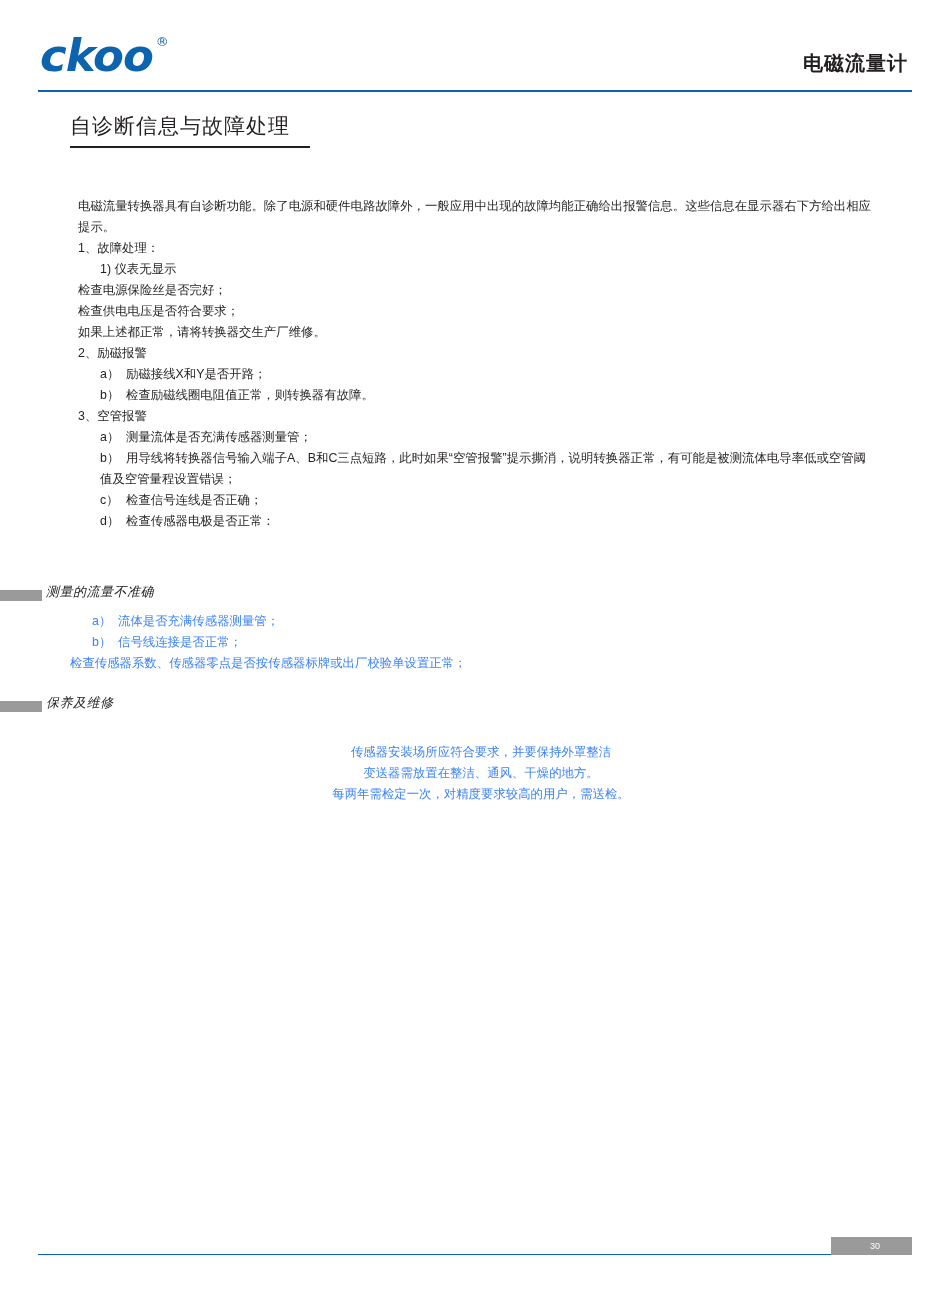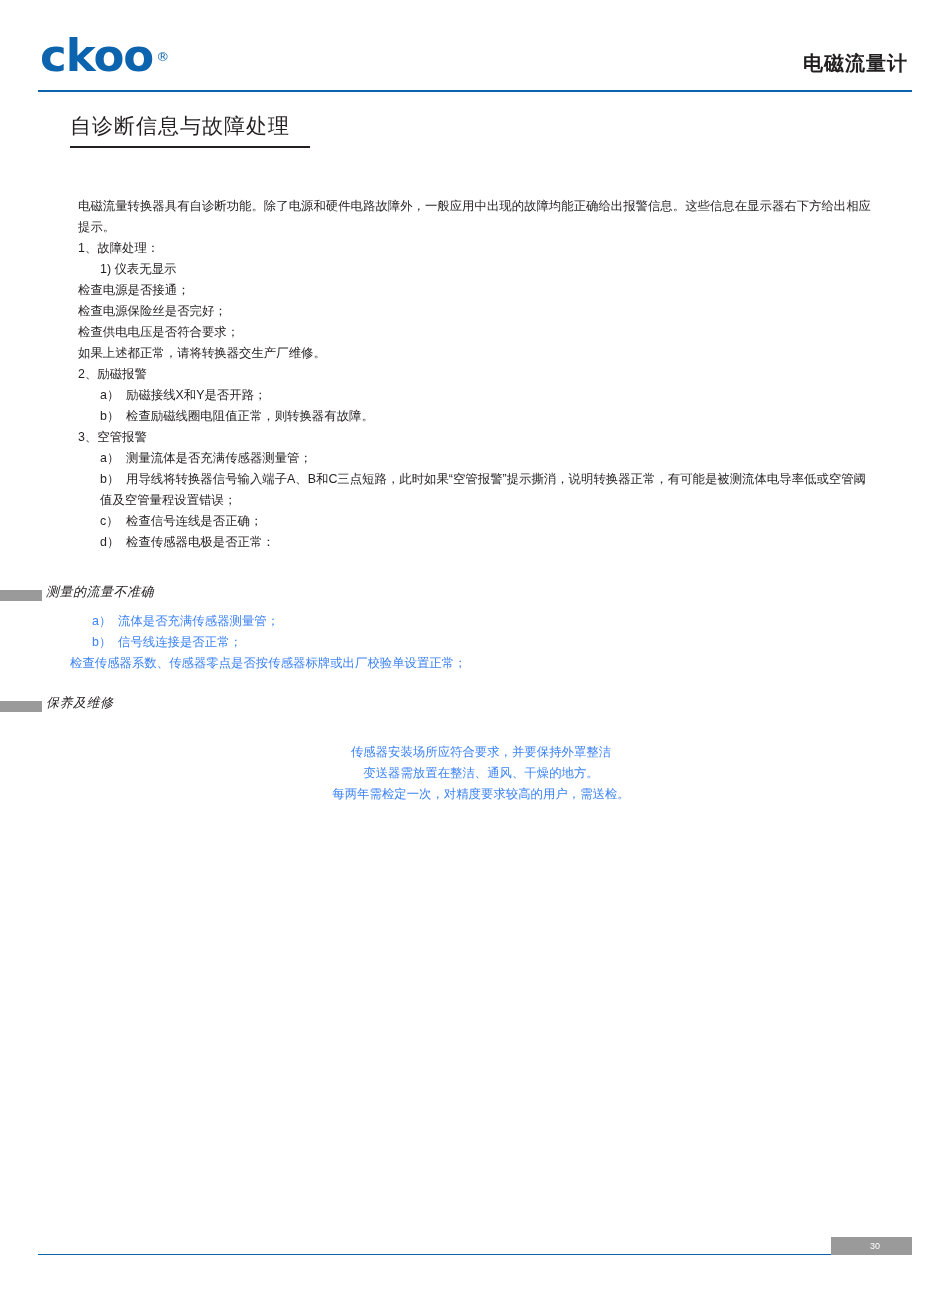--- a/index.html
+++ b/index.html
@@ -26,21 +26,22 @@
     left: 0;
     top: 0;
     width: 950px;
     height: 96px;
   }
   .logo {
     position: absolute;
     left: 40px;
     top: 33px;
     display: flex;
-    align-items: center;
+    align-items: flex-start;
+    font-style: italic;
   }
   .logo-text {
     font-family: "DejaVu Sans", sans-serif;
     font-weight: bold;
     font-size: 45px;
     line-height: 45px;
     letter-spacing: -1px;
     color: #0b64ad;
   }
   .logo-reg {
@@ -178,21 +179,20 @@
 
   <div class="chapter">自诊断信息与故障处理</div>
   <div class="chapter-rule"></div>
 
   <div class="body">
 
     <p class="p indent1">电磁流量转换器具有自诊断功能。除了电源和硬件电路故障外，一般应用中出现的故障均能正确给出报警信息。这些信息在显示器右下方给出相应提示。</p>
 
     <p class="p indent1">1、故障处理：</p>
     <p class="p indent2">1) 仪表无显示</p>
-    <p class="p indent1">检查电源是否接通；</p>
     <p class="p indent1">检查电源保险丝是否完好；</p>
     <p class="p indent1">检查供电电压是否符合要求；</p>
     <p class="p indent1">如果上述都正常，请将转换器交生产厂维修。</p>
 
     <p class="p indent1">2、励磁报警</p>
     <p class="p indent2">
       <span class="li-marker">a）</span><span>励磁接线X和Y是否开路；</span>
     </p>
     <p class="p indent2">
       <span class="li-marker">b）</span><span>检查励磁线圈电阻值正常，则转换器有故障。</span>

